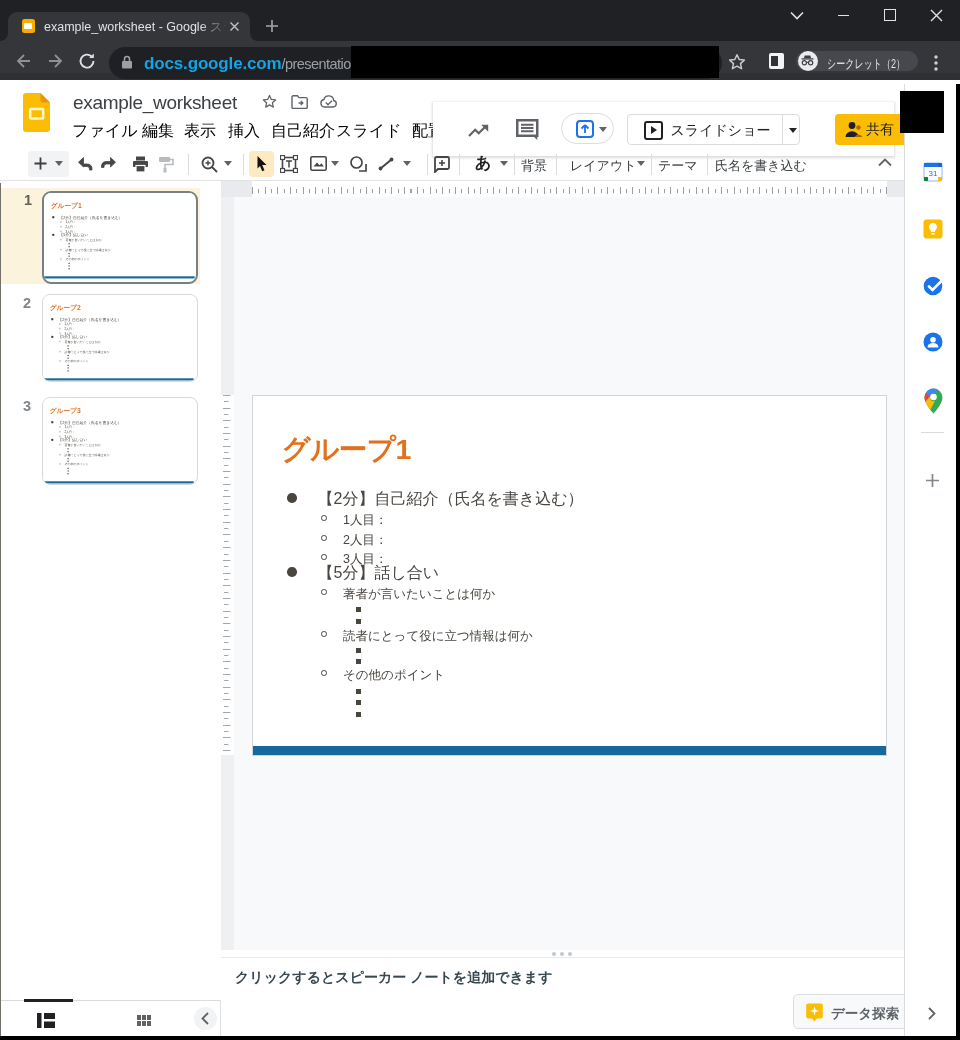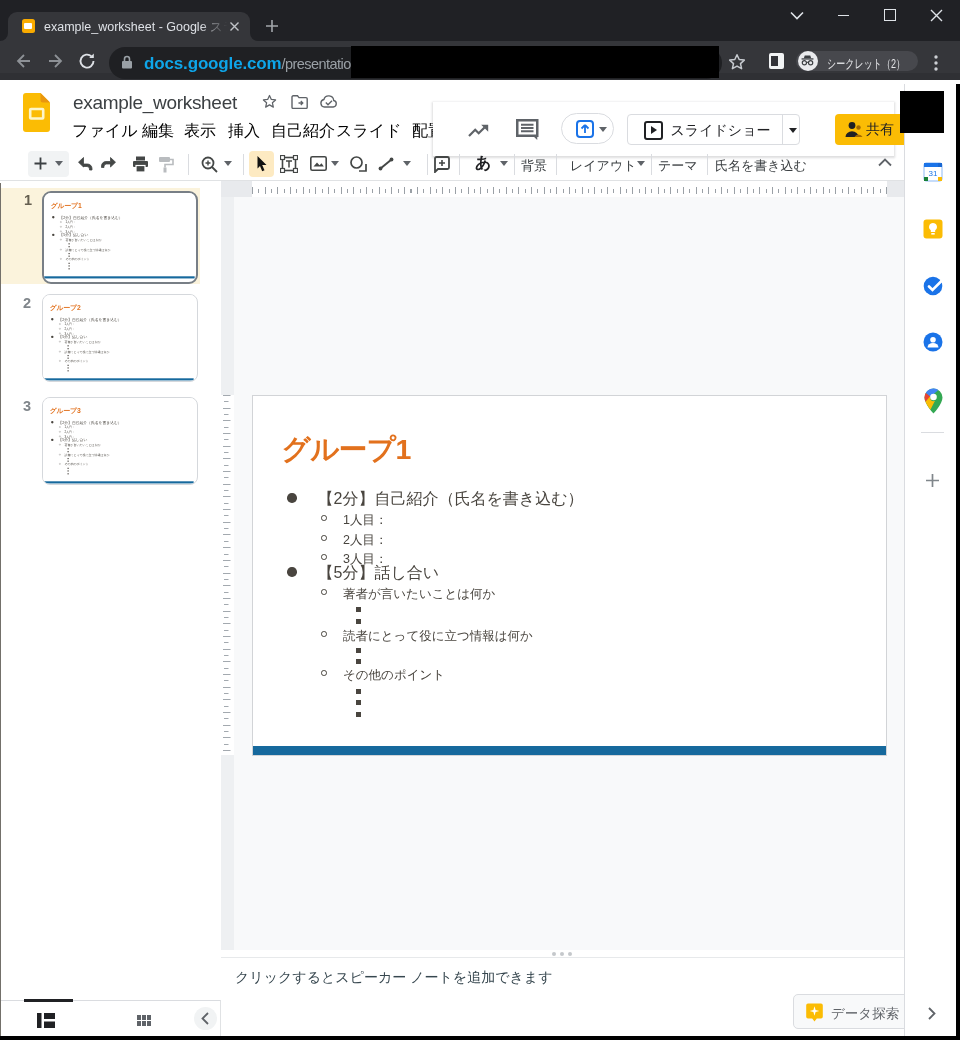--- a/index.html
+++ b/index.html
@@ -54,21 +54,21 @@
   .sb-title { position:absolute; left:28.5px; top:35px; font-size:28.5px; letter-spacing:-0.5px; font-weight:bold; color:#e2711d; }
   .sb-line { position:absolute; white-space:nowrap; color:#49453f; }
   .l1 { font-size:16px; left:64.5px; }
   .l2 { font-size:12.5px; left:90px; }
   .bullet1 { position:absolute; left:34px; width:9.5px; height:9.5px; border-radius:50%; background:#49453f; }
   .bullet2 { position:absolute; left:68px; width:5.6px; height:5.6px; border-radius:50%; border:1.3px solid #49453f; }
   .bullet3 { position:absolute; left:102.5px; width:5px; height:5px; background:#49453f; }
   .bluebar { position:absolute; left:0; bottom:0; width:633px; height:9.5px; background:#16699d; }
 
   
-  #notes { left:221px; top:874px; width:682px; height:78px; background:#fff; }
+  #notes { left:221px; top:874px; width:682px; height:78px; background:#fff;font-weight:bold; }
   #notestext { left:14px; top:11px; font-size:14px; color:#37474f; }
   #explorebtn { left:572px; top:36px; width:118px; height:35px; background:#f8f9fa; border:1px solid #dadce0; border-radius:5px; }
 
   
   #bottombar { left:0; top:916px; width:221px; height:36px; background:#fff; border-top:1px solid #dadce0; border-right:1px solid #e0e2e4; }
 
   
   #sidepanel { left:903.5px; top:0; width:52.5px; height:952px; background:#fff; border-left:1px solid #dadce0; }
 
   #rightstrip { left:956px; top:84px; width:4px; height:956px; background:#000; }

